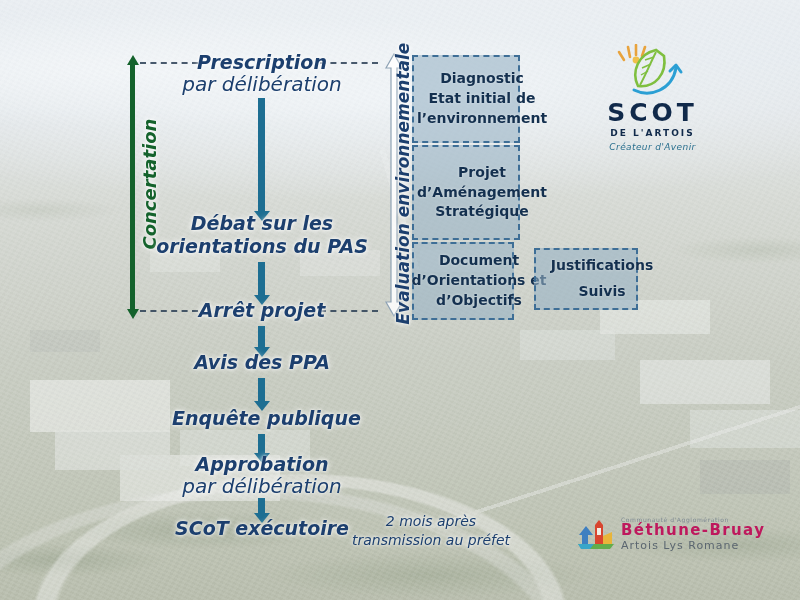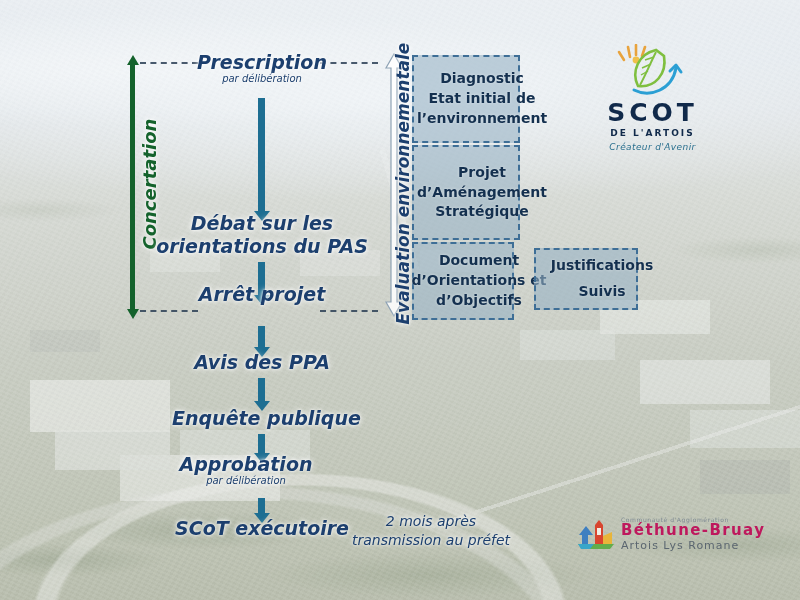--- a/index.html
+++ b/index.html
@@ -110,21 +110,21 @@
     white-space: nowrap;
   }
 
   .step {
     position: absolute;
     font-size: 19px;
     font-weight: 700;
   }
   .step.two-line { line-height: 1.2; }
   .sub {
-    font-size: 10px;
+    font-size: 20px;
     font-weight: 400;
     display: block;
   }
 
   
   .vlabel {
     position: absolute;
     font-weight: 700;
     transform-origin: center center;
     white-space: nowrap;
@@ -288,27 +288,27 @@
   <div class="step hand" style="left:162px; top:52px; width:200px;">
     <span>Prescription</span>
     <span class="sub">par délibération</span>
   </div>
 
   <div class="step hand two-line" style="left:152px; top:212px; width:220px;">
     <span>Débat sur les</span><br>
     <span>orientations du PAS</span>
   </div>
 
-  <div class="step hand" style="left:182px; top:284px; width:160px;">Arrêt projet</div>
+  <div class="step hand" style="left:182px; top:300px; width:160px;">Arrêt projet</div>
 
   <div class="step hand" style="left:182px; top:352px; width:160px;">Avis des PPA</div>
 
   <div class="step hand" style="left:172px; top:408px; width:180px;">Enquête publique</div>
 
-  <div class="step hand" style="left:166px; top:454px; width:160px;">
+  <div class="step hand" style="left:182px; top:454px; width:160px;">
     <span>Approbation</span>
     <span class="sub">par délibération</span>
   </div>
 
   <div class="step hand" style="left:172px; top:518px; width:180px;">SCoT exécutoire</div>
 
   <div class="hand" style="position:absolute; left:336px; top:512px; width:190px; font-size:14px; line-height:1.35;">
     <span>2 mois après</span><br>
     <span>transmission au préfet</span>
   </div>

